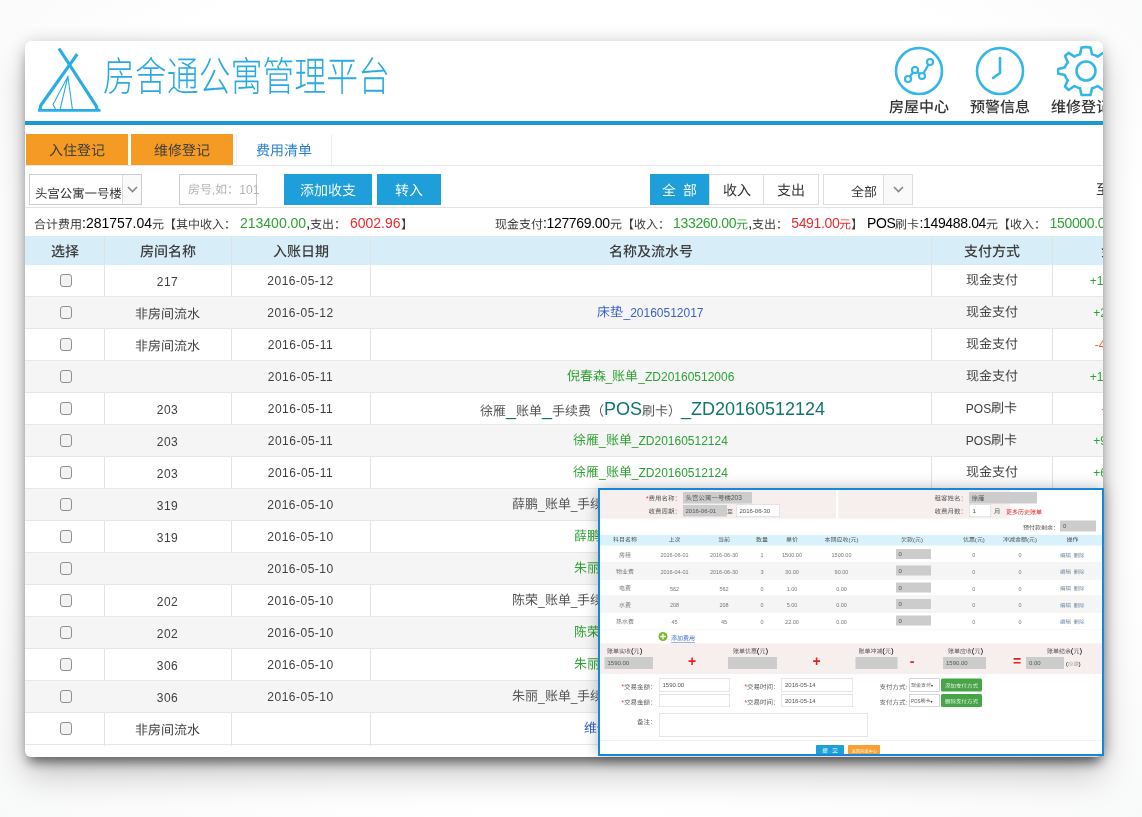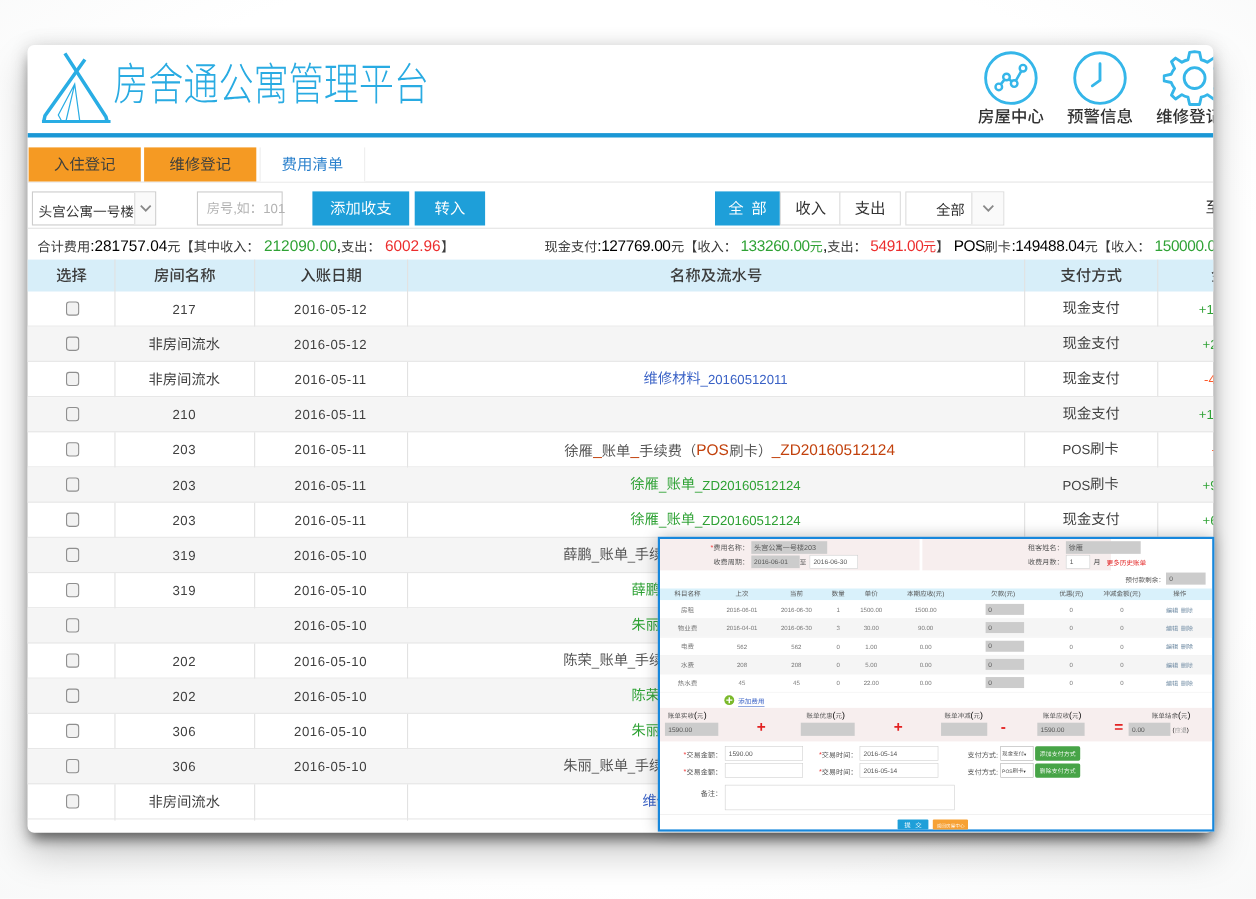--- a/index.html
+++ b/index.html
@@ -385,21 +385,21 @@
         </svg><span>:281757.04</span><svg class="k" style="width:84px;height:12px;vertical-align:-0.12em" viewBox="0 0 7000 1000" preserveAspectRatio="none">
           <g fill="#3c3c3c" transform="translate(0,880) scale(1,-1)">
             <use href="#gr5143" x="0"></use>
             <use href="#gr3010" x="1000"></use>
             <use href="#gr5176" x="2000"></use>
             <use href="#gr4e2d" x="3000"></use>
             <use href="#gr6536" x="4000"></use>
             <use href="#gr5165" x="5000"></use>
             <use href="#grff1a" x="6000"></use>
           </g>
-        </svg><span style="color:#2fa235"> 212090.00</span><span>,</span><svg class="k" style="width:36px;height:12px;vertical-align:-0.12em" viewBox="0 0 3000 1000" preserveAspectRatio="none">
+        </svg><span style="color:#2fa235"> 213400.00</span><span>,</span><svg class="k" style="width:36px;height:12px;vertical-align:-0.12em" viewBox="0 0 3000 1000" preserveAspectRatio="none">
           <g fill="#3c3c3c" transform="translate(0,880) scale(1,-1)">
             <use href="#gr652f" x="0"></use>
             <use href="#gr51fa" x="1000"></use>
             <use href="#grff1a" x="2000"></use>
           </g>
         </svg><span style="color:#ec2d2d"> 6002.96</span><svg class="k" style="width:12px;height:12px;vertical-align:-0.12em" viewBox="0 0 1000 1000" preserveAspectRatio="none">
           <g fill="#3c3c3c" transform="translate(0,880) scale(1,-1)">
             <use href="#gr3011" x="0"></use>
           </g>
         </svg></div>
@@ -523,20 +523,26 @@
       <div class="cell" style="left:79px;width:127px"><svg class="k" style="width:65px;height:13px;vertical-align:-0.12em" viewBox="0 0 5000 1000" preserveAspectRatio="none">
           <g fill="#3f3f3f" transform="translate(0,880) scale(1,-1)">
             <use href="#gr975e" x="0"></use>
             <use href="#gr623f" x="1000"></use>
             <use href="#gr95f4" x="2000"></use>
             <use href="#gr6d41" x="3000"></use>
             <use href="#gr6c34" x="4000"></use>
           </g>
         </svg></div>
       <div class="cell" style="left:206px;width:139px;font-size:12px;letter-spacing:0.5px;color:#3f3f3f">2016-05-12</div>
+      <div class="cell" style="left:345px;width:561px;font-size:12px;color:#3a62c6"><svg class="k" style="width:26px;height:13px;vertical-align:-0.12em" viewBox="0 0 2000 1000" preserveAspectRatio="none">
+          <g fill="#3a62c6" transform="translate(0,880) scale(1,-1)">
+            <use href="#gr5e8a" x="0"></use>
+            <use href="#gr57ab" x="1000"></use>
+          </g>
+        </svg><span>_20160512017</span></div>
       <div class="cell" style="left:906px;width:121px;font-size:12px;color:#3f3f3f"><svg class="k" style="width:52px;height:13px;vertical-align:-0.12em" viewBox="0 0 4000 1000" preserveAspectRatio="none">
           <g fill="#3f3f3f" transform="translate(0,880) scale(1,-1)">
             <use href="#gr73b0" x="0"></use>
             <use href="#gr91d1" x="1000"></use>
             <use href="#gr652f" x="2000"></use>
             <use href="#gr4ed8" x="3000"></use>
           </g>
         </svg></div>
       <div class="cell" style="left:1027px;width:126px;font-size:12px;color:#2fa235">+200.00</div>
     </div>
@@ -545,57 +551,60 @@
       <div class="cell" style="left:79px;width:127px"><svg class="k" style="width:65px;height:13px;vertical-align:-0.12em" viewBox="0 0 5000 1000" preserveAspectRatio="none">
           <g fill="#3f3f3f" transform="translate(0,880) scale(1,-1)">
             <use href="#gr975e" x="0"></use>
             <use href="#gr623f" x="1000"></use>
             <use href="#gr95f4" x="2000"></use>
             <use href="#gr6d41" x="3000"></use>
             <use href="#gr6c34" x="4000"></use>
           </g>
         </svg></div>
       <div class="cell" style="left:206px;width:139px;font-size:12px;letter-spacing:0.5px;color:#3f3f3f">2016-05-11</div>
-      <div class="cell" style="left:345px;width:561px;font-size:12px;color:#3a62c6"><svg class="k" style="width:52px;height:13px;vertical-align:-0.12em" viewBox="0 0 4000 1000" preserveAspectRatio="none">
-          <g fill="#3a62c6" transform="translate(0,880) scale(1,-1)">
-            <use href="#gr7ef4" x="0"></use>
-            <use href="#gr4fee" x="1000"></use>
-            <use href="#gr6750" x="2000"></use>
-            <use href="#gr6599" x="3000"></use>
-          </g>
-        </svg><span>_20160512011</span></div>
       <div class="cell" style="left:906px;width:121px;font-size:12px;color:#3f3f3f"><svg class="k" style="width:52px;height:13px;vertical-align:-0.12em" viewBox="0 0 4000 1000" preserveAspectRatio="none">
           <g fill="#3f3f3f" transform="translate(0,880) scale(1,-1)">
             <use href="#gr73b0" x="0"></use>
             <use href="#gr91d1" x="1000"></use>
             <use href="#gr652f" x="2000"></use>
             <use href="#gr4ed8" x="3000"></use>
           </g>
         </svg></div>
       <div class="cell" style="left:1027px;width:126px;font-size:12px;color:#ff5a2a">-450.00</div>
     </div>
     <div class="row alt" style="top:320px">
       <div class="cb"></div>
-      <div class="cell" style="left:79px;width:127px"><span style="font-size:12px;letter-spacing:0.5px;color:#3f3f3f">210</span></div>
       <div class="cell" style="left:206px;width:139px;font-size:12px;letter-spacing:0.5px;color:#3f3f3f">2016-05-11</div>
+      <div class="cell" style="left:345px;width:561px;font-size:12px;color:#2fa235"><svg class="k" style="width:39px;height:13px;vertical-align:-0.12em" viewBox="0 0 3000 1000" preserveAspectRatio="none">
+          <g fill="#2fa235" transform="translate(0,880) scale(1,-1)">
+            <use href="#gr502a" x="0"></use>
+            <use href="#gr6625" x="1000"></use>
+            <use href="#gr68ee" x="2000"></use>
+          </g>
+        </svg><span>_</span><svg class="k" style="width:26px;height:13px;vertical-align:-0.12em" viewBox="0 0 2000 1000" preserveAspectRatio="none">
+          <g fill="#2fa235" transform="translate(0,880) scale(1,-1)">
+            <use href="#gr8d26" x="0"></use>
+            <use href="#gr5355" x="1000"></use>
+          </g>
+        </svg><span>_ZD20160512006</span></div>
       <div class="cell" style="left:906px;width:121px;font-size:12px;color:#3f3f3f"><svg class="k" style="width:52px;height:13px;vertical-align:-0.12em" viewBox="0 0 4000 1000" preserveAspectRatio="none">
           <g fill="#3f3f3f" transform="translate(0,880) scale(1,-1)">
             <use href="#gr73b0" x="0"></use>
             <use href="#gr91d1" x="1000"></use>
             <use href="#gr652f" x="2000"></use>
             <use href="#gr4ed8" x="3000"></use>
           </g>
         </svg></div>
       <div class="cell" style="left:1027px;width:126px;font-size:12px;color:#2fa235">+1590.00</div>
     </div>
     <div class="row" style="top:352px">
       <div class="cb"></div>
       <div class="cell" style="left:79px;width:127px"><span style="font-size:12px;letter-spacing:0.5px;color:#3f3f3f">203</span></div>
       <div class="cell" style="left:206px;width:139px;font-size:12px;letter-spacing:0.5px;color:#3f3f3f">2016-05-11</div>
-      <div class="cell" style="left:358px;width:561px;font-size:14px;color:#c2410c"><svg class="k" style="width:26px;height:13px;vertical-align:-0.12em" viewBox="0 0 2000 1000" preserveAspectRatio="none">
+      <div class="cell" style="left:347px;width:561px;font-size:18px;color:#0f766e"><svg class="k" style="width:26px;height:13px;vertical-align:-0.12em" viewBox="0 0 2000 1000" preserveAspectRatio="none">
           <g fill="#555" transform="translate(0,880) scale(1,-1)">
             <use href="#gr5f90" x="0"></use>
             <use href="#gr96c1" x="1000"></use>
           </g>
         </svg><span>_</span><svg class="k" style="width:26px;height:13px;vertical-align:-0.12em" viewBox="0 0 2000 1000" preserveAspectRatio="none">
           <g fill="#555" transform="translate(0,880) scale(1,-1)">
             <use href="#gr8d26" x="0"></use>
             <use href="#gr5355" x="1000"></use>
           </g>
         </svg><span>_</span><svg class="k" style="width:52px;height:13px;vertical-align:-0.12em" viewBox="0 0 4000 1000" preserveAspectRatio="none">

